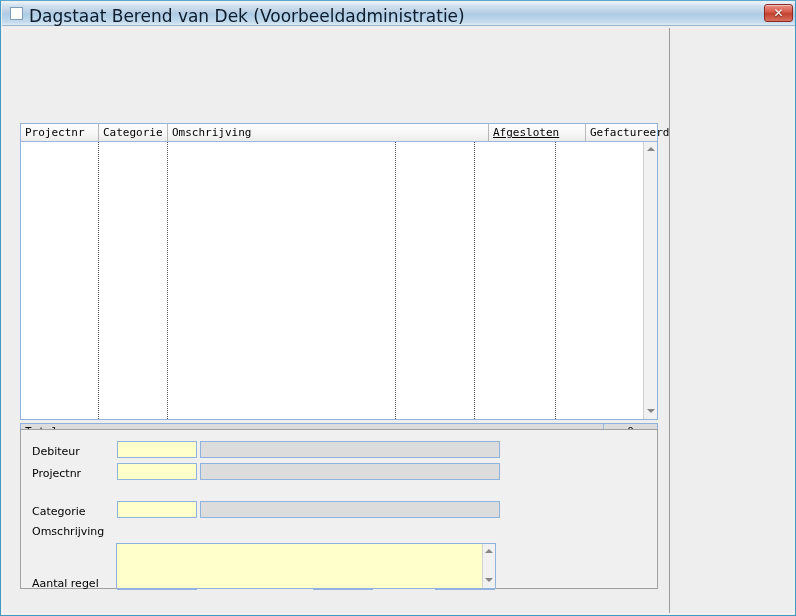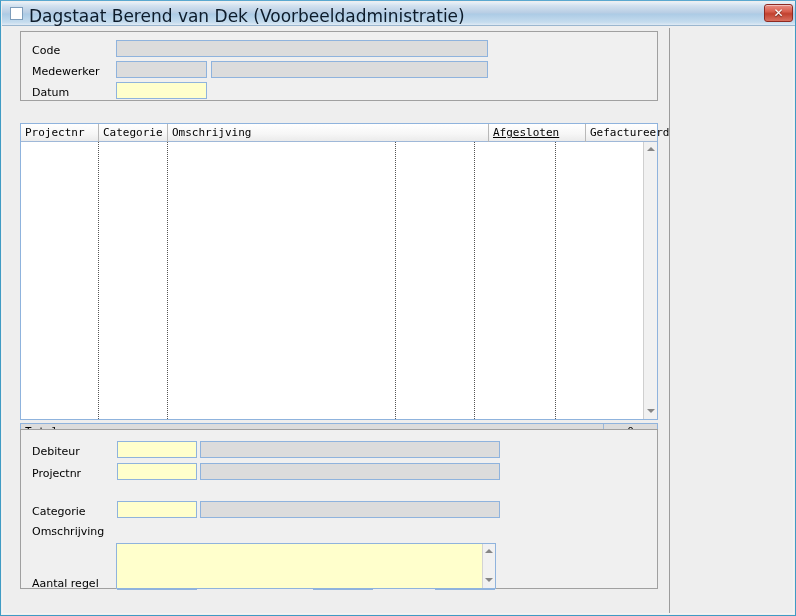--- a/index.html
+++ b/index.html
@@ -298,31 +298,20 @@
   <div id="titlebar">
     <div id="title-icon"></div>
     <div id="title-text">Dagstaat Berend van Dek (Voorbeeldadministratie)</div>
     <div id="close-button">
       <div id="close-glyph">✕</div>
     </div>
   </div>
 
   <div id="content">
 
-    <div class="groupbox" id="group-top">
-      <div class="flabel" style="left:11px; top:12px;">Code</div>
-      <div class="field disabled" style="left:95px; top:8px; width:372px; height:17px;"></div>
-
-      <div class="flabel" style="left:11px; top:33px;">Medewerker</div>
-      <div class="field disabled" style="left:95px; top:29px; width:91px; height:17px;"></div>
-      <div class="field disabled" style="left:190px; top:29px; width:277px; height:17px;"></div>
-
-      <div class="flabel" style="left:11px; top:54px;">Datum</div>
-      <div class="field edit" style="left:95px; top:50px; width:91px; height:17px;"></div>
-    </div>
 
     <div id="grid">
       <div id="grid-header">
         <div class="hcell" style="left:0px;   width:77px;">Projectnr</div>
         <div class="hcell sep" style="left:77px;  width:69px;">Categorie</div>
         <div class="hcell sep" style="left:146px; width:228px;">Omschrijving</div>
         <div class="hcell sep" style="left:374px; width:79px;margin-top:44px;">Uren</div>
         <div class="hcell sep" style="left:467px; width:81px;text-decoration:underline;">Afgesloten</div>
         <div class="hcell sep" style="left:564px; width:102px;">Gefactureerd</div>
       </div>

